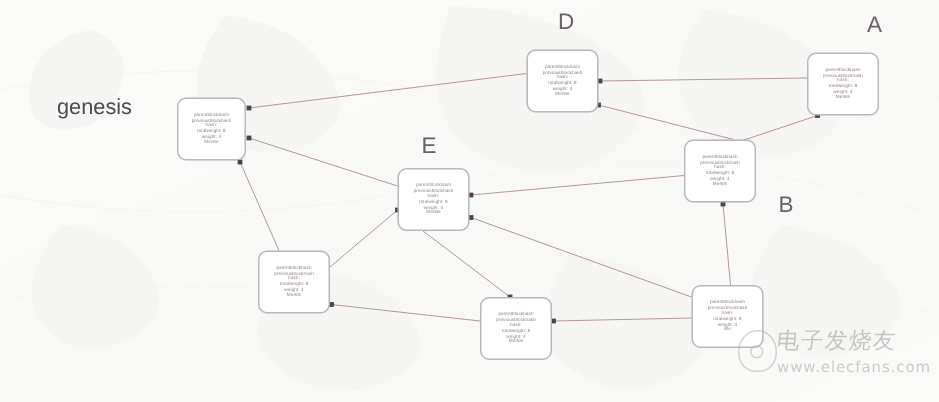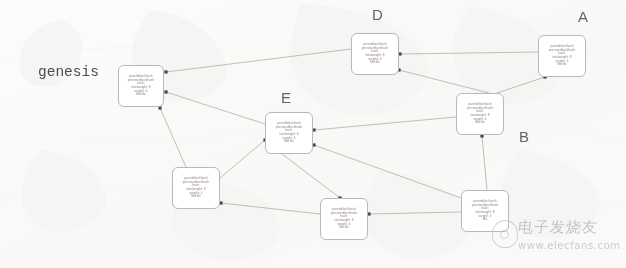--- a/index.html
+++ b/index.html
@@ -234,21 +234,21 @@
         <span>parentblockhash</span>
         <span>previousblockhash</span>
         <span>hash:</span>
         <span>totalweight: 8</span>
         <span>weight: 4</span>
         <span>Mo</span>
       </div>
     </div>
 
   <div id="labels">
-      <div class="glabel genesis" style="left: 38px; top: 64px; font-family: Liberation Mono, monospace;">genesis</div>
+      <div class="glabel genesis" style="left: 38px; top: 64px;">genesis</div>
       <div class="glabel letter" style="left: 372px; top: 6px;">D</div>
       <div class="glabel letter" style="left: 578px; top: 8px;">A</div>
       <div class="glabel letter" style="left: 281px; top: 89px;">E</div>
       <div class="glabel letter" style="left: 519px; top: 128px;">B</div>
     </div>
 
   <div id="watermark">
     <div class="wm-mark"></div>
     <div class="wm-cn">电子发烧友</div>
     <div class="wm-url">www.elecfans.com</div>

